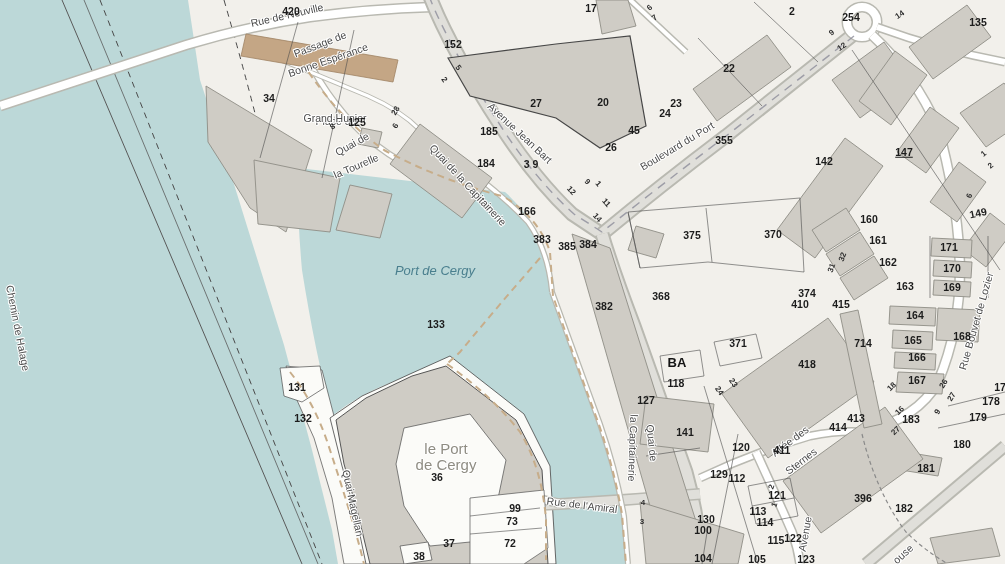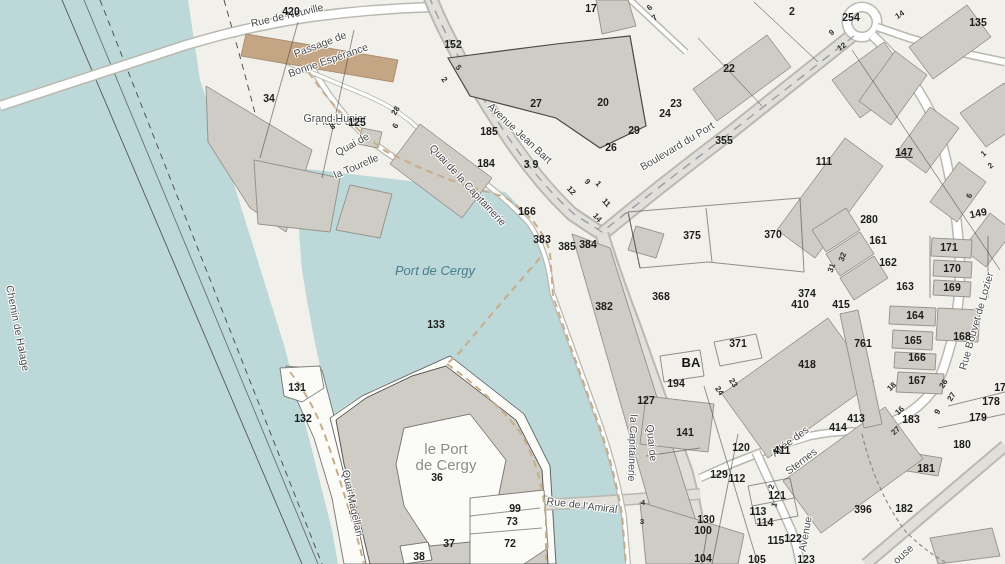--- a/index.html
+++ b/index.html
@@ -24,21 +24,21 @@
   .gdash{fill:none;stroke:#8a8a8a;stroke-width:1.2;stroke-dasharray:4 3;}
   .admdash{fill:none;stroke:#8c8c9a;stroke-width:1.4;stroke-dasharray:9 7;opacity:.8;}
   .track{fill:none;stroke:#f7f8f0;stroke-width:3;}
   
   .lbl{position:absolute;white-space:nowrap;transform:translate(-50%,-50%);line-height:1;pointer-events:none;}
   .num{font-size:10.5px;font-weight:700;color:#1c1c1c;}
   .numsm{font-size:8px;font-weight:600;color:#2e2e2e;}
   .street{font-size:10.5px;color:#4b4b4b;text-shadow:1px 0 0 #fff,-1px 0 0 #fff,0 1px 0 #fff,0 -1px 0 #fff,1px 1px 0 #fff,-1px -1px 0 #fff;}
   .place{font-size:15px;color:#8f8d83;text-shadow:1px 0 0 #fff,-1px 0 0 #fff,0 1px 0 #fff,0 -1px 0 #fff;}
   .waterlbl{font-size:13px;font-style:italic;color:#4a7f8e;}
-  .section{font-size:13px;font-weight:700;color:#141414;padding-left:28px;}
+  .section{font-size:13px;font-weight:700;color:#141414;}
 </style>
 </head>
 <body>
 
 <div id="map">
 <svg width="1005" height="564" viewBox="0 0 1005 564">
 
   <rect class="land" x="0" y="0" width="1005" height="564"></rect>
 
   <g>
@@ -214,29 +214,29 @@
       <div class="lbl num" style="left: 531px; top: 164px; transform: translate(-50%, -50%) rotate(0deg);">3 9</div>
       <div class="lbl num" style="left: 527px; top: 211px; transform: translate(-50%, -50%) rotate(0deg);">166</div>
       <div class="lbl num" style="left: 542px; top: 239px; transform: translate(-50%, -50%) rotate(0deg);">383</div>
       <div class="lbl num" style="left: 567px; top: 246px; transform: translate(-50%, -50%) rotate(0deg);">385</div>
       <div class="lbl num" style="left: 588px; top: 244px; transform: translate(-50%, -50%) rotate(0deg);">384</div>
       <div class="lbl num" style="left: 536px; top: 103px; transform: translate(-50%, -50%) rotate(0deg);">27</div>
       <div class="lbl num" style="left: 603px; top: 102px; transform: translate(-50%, -50%) rotate(0deg);">20</div>
       <div class="lbl num" style="left: 722px; top: 68px; transform: translate(-50%, -50%) rotate(0deg); margin-left: 7px;">22</div>
       <div class="lbl num" style="left: 676px; top: 103px; transform: translate(-50%, -50%) rotate(0deg);">23</div>
       <div class="lbl num" style="left: 665px; top: 113px; transform: translate(-50%, -50%) rotate(0deg);">24</div>
-      <div class="lbl num" style="left: 634px; top: 130px; transform: translate(-50%, -50%) rotate(0deg);">29</div>
+      <div class="lbl num" style="left: 634px; top: 130px; transform: translate(-50%, -50%) rotate(0deg);">45</div>
       <div class="lbl num" style="left: 611px; top: 147px; transform: translate(-50%, -50%) rotate(0deg);">26</div>
       <div class="lbl num" style="left: 724px; top: 140px; transform: translate(-50%, -50%) rotate(0deg);">355</div>
       <div class="lbl num" style="left: 851px; top: 17px; transform: translate(-50%, -50%) rotate(0deg);">254</div>
       <div class="lbl num" style="left: 792px; top: 11px; transform: translate(-50%, -50%) rotate(0deg);">2</div>
       <div class="lbl num" style="left: 978px; top: 22px; transform: translate(-50%, -50%) rotate(0deg);">135</div>
       <div class="lbl num" style="left: 904px; top: 152px; transform: translate(-50%, -50%) rotate(0deg); text-decoration: underline;">147</div>
-      <div class="lbl num" style="left: 824px; top: 161px; transform: translate(-50%, -50%) rotate(0deg);">111</div>
-      <div class="lbl num" style="left: 869px; top: 219px; transform: translate(-50%, -50%) rotate(0deg);">280</div>
+      <div class="lbl num" style="left: 824px; top: 161px; transform: translate(-50%, -50%) rotate(0deg);">142</div>
+      <div class="lbl num" style="left: 869px; top: 219px; transform: translate(-50%, -50%) rotate(0deg);">160</div>
       <div class="lbl num" style="left: 878px; top: 240px; transform: translate(-50%, -50%) rotate(0deg);">161</div>
       <div class="lbl num" style="left: 888px; top: 262px; transform: translate(-50%, -50%) rotate(0deg);">162</div>
       <div class="lbl num" style="left: 905px; top: 286px; transform: translate(-50%, -50%) rotate(0deg);">163</div>
       <div class="lbl num" style="left: 978px; top: 213px; transform: translate(-50%, -50%) rotate(-12deg);">149</div>
       <div class="lbl num" style="left: 949px; top: 247px; transform: translate(-50%, -50%) rotate(0deg);">171</div>
       <div class="lbl num" style="left: 952px; top: 268px; transform: translate(-50%, -50%) rotate(0deg);">170</div>
       <div class="lbl num" style="left: 952px; top: 287px; transform: translate(-50%, -50%) rotate(0deg);">169</div>
       <div class="lbl num" style="left: 962px; top: 336px; transform: translate(-50%, -50%) rotate(0deg);">168</div>
       <div class="lbl num" style="left: 915px; top: 315px; transform: translate(-50%, -50%) rotate(0deg);">164</div>
       <div class="lbl num" style="left: 913px; top: 340px; transform: translate(-50%, -50%) rotate(0deg);">165</div>
@@ -250,27 +250,27 @@
       <div class="lbl num" style="left: 911px; top: 419px; transform: translate(-50%, -50%) rotate(0deg);">183</div>
       <div class="lbl num" style="left: 1000px; top: 387px; transform: translate(-50%, -50%) rotate(0deg);">17</div>
       <div class="lbl num" style="left: 692px; top: 235px; transform: translate(-50%, -50%) rotate(0deg);">375</div>
       <div class="lbl num" style="left: 773px; top: 234px; transform: translate(-50%, -50%) rotate(0deg);">370</div>
       <div class="lbl num" style="left: 661px; top: 296px; transform: translate(-50%, -50%) rotate(0deg);">368</div>
       <div class="lbl num" style="left: 604px; top: 306px; transform: translate(-50%, -50%) rotate(0deg);">382</div>
       <div class="lbl num" style="left: 738px; top: 343px; transform: translate(-50%, -50%) rotate(0deg);">371</div>
       <div class="lbl num" style="left: 807px; top: 293px; transform: translate(-50%, -50%) rotate(0deg);">374</div>
       <div class="lbl num" style="left: 800px; top: 304px; transform: translate(-50%, -50%) rotate(0deg);">410</div>
       <div class="lbl num" style="left: 841px; top: 304px; transform: translate(-50%, -50%) rotate(0deg);">415</div>
-      <div class="lbl num" style="left: 863px; top: 343px; transform: translate(-50%, -50%) rotate(0deg);">761</div>
+      <div class="lbl num" style="left: 863px; top: 343px; transform: translate(-50%, -50%) rotate(0deg);">714</div>
       <div class="lbl num" style="left: 782px; top: 450px; transform: translate(-50%, -50%) rotate(0deg);">411</div>
       <div class="lbl num" style="left: 856px; top: 418px; transform: translate(-50%, -50%) rotate(0deg);">413</div>
       <div class="lbl num" style="left: 838px; top: 427px; transform: translate(-50%, -50%) rotate(0deg);">414</div>
       <div class="lbl num" style="left: 807px; top: 364px; transform: translate(-50%, -50%) rotate(0deg);">418</div>
-      <div class="lbl num" style="left: 863px; top: 509px; transform: translate(-50%, -50%) rotate(0deg);">396</div>
-      <div class="lbl num" style="left: 676px; top: 383px; transform: translate(-50%, -50%) rotate(0deg);">194</div>
+      <div class="lbl num" style="left: 863px; top: 498px; transform: translate(-50%, -50%) rotate(0deg);">396</div>
+      <div class="lbl num" style="left: 676px; top: 383px; transform: translate(-50%, -50%) rotate(0deg);">118</div>
       <div class="lbl num" style="left: 646px; top: 400px; transform: translate(-50%, -50%) rotate(0deg);">127</div>
       <div class="lbl num" style="left: 685px; top: 432px; transform: translate(-50%, -50%) rotate(0deg);">141</div>
       <div class="lbl num" style="left: 741px; top: 447px; transform: translate(-50%, -50%) rotate(0deg);">120</div>
       <div class="lbl num" style="left: 719px; top: 474px; transform: translate(-50%, -50%) rotate(0deg);">129</div>
       <div class="lbl num" style="left: 737px; top: 478px; transform: translate(-50%, -50%) rotate(0deg);">112</div>
       <div class="lbl num" style="left: 777px; top: 495px; transform: translate(-50%, -50%) rotate(0deg);">121</div>
       <div class="lbl num" style="left: 758px; top: 511px; transform: translate(-50%, -50%) rotate(0deg);">113</div>
       <div class="lbl num" style="left: 765px; top: 522px; transform: translate(-50%, -50%) rotate(0deg);">114</div>
       <div class="lbl num" style="left: 706px; top: 519px; transform: translate(-50%, -50%) rotate(0deg);">130</div>
       <div class="lbl num" style="left: 703px; top: 530px; transform: translate(-50%, -50%) rotate(0deg);">100</div>

